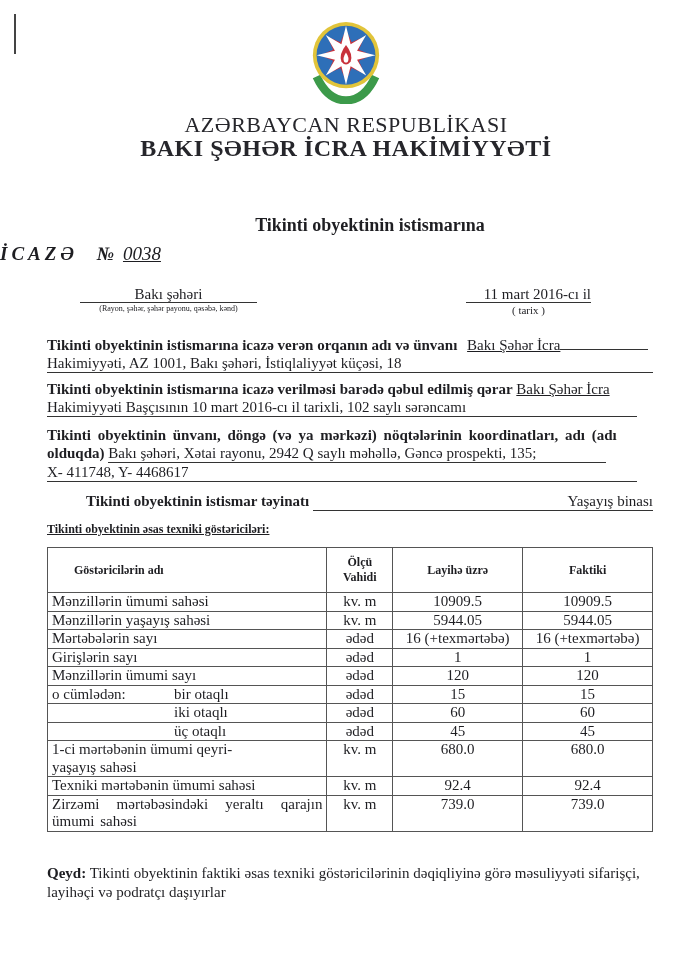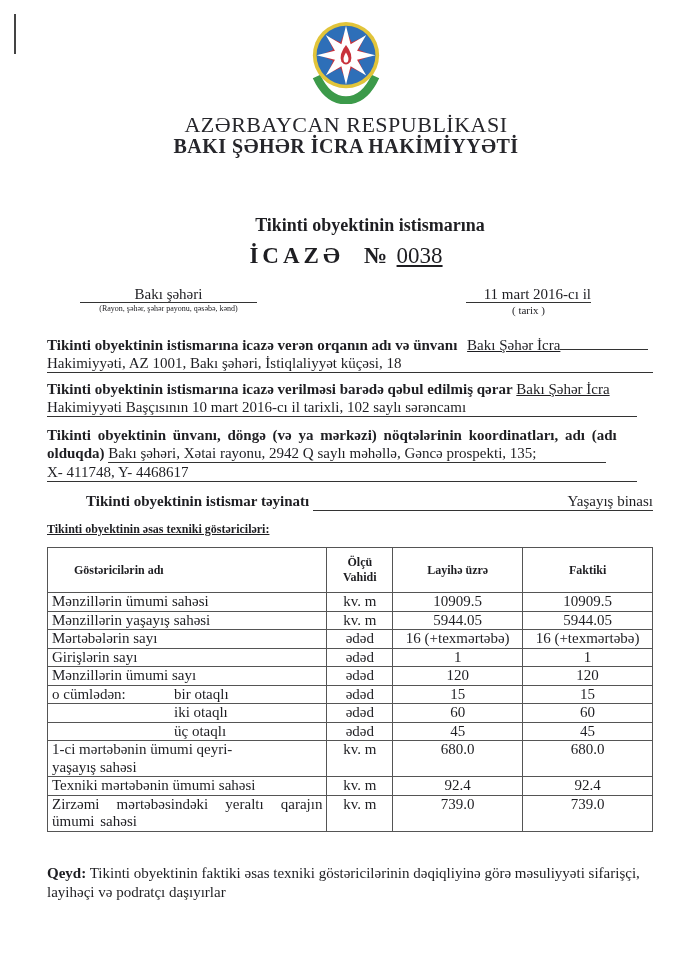--- a/index.html
+++ b/index.html
@@ -4,23 +4,23 @@
 <style>
   html, body { margin: 0; padding: 0; }
   body {
     width: 692px; height: 960px; background: #ffffff; position: relative; overflow: hidden;
     font-family: "Liberation Serif", "DejaVu Serif", serif; color: #1e1e22;
   }
   .abs { position: absolute; }
   .edge-line { left: 14px; top: 14px; width: 2px; height: 40px; background: #444; }
   .emblem { left: 300px; top: 12px; width: 92px; height: 92px; }
   .hdr1 { left: 0; width: 692px; top: 112px; text-align: center; font-size: 22px; letter-spacing: 0.5px; color: #26262b; }
-  .hdr2 { left: 0; width: 692px; top: 135px; text-align: center; font-size: 20px; font-weight: bold; letter-spacing: 0.5px; color: #26262b; }
+  .hdr2 { left: 0; width: 692px; top: 135px; text-align: center; font-size: 24px; font-weight: bold; letter-spacing: 0.5px; color: #26262b; }
   .title1 { left: 0; width: 692px; top: 215px; text-align: center; font-size: 18px; font-weight: bold; padding-left: 24px; }
-  .title2 { left: 0; width: 692px; top: 243px; text-align: center; font-size: 23px; font-weight: bold; letter-spacing: 4px; }
+  .title2 { left: 0; width: 692px; top: 243px; text-align: left; font-size: 19px; font-weight: bold; letter-spacing: 4px; font-style: italic; }
   .title2 .num { font-weight: normal; text-decoration: underline; letter-spacing: 0; }
   .city { left: 80px; top: 287px; width: 177px; text-align: center; font-size: 15px; border-bottom: 1px solid #333; line-height: 15px; }
   .city-cap { left: 80px; top: 304px; width: 177px; text-align: center; font-size: 8px; }
   .date { left: 466px; top: 287px; width: 125px; text-align: right; font-size: 15px; border-bottom: 1px solid #333; line-height: 15px; }
   .date-cap { left: 466px; top: 304px; width: 125px; text-align: center; font-size: 11px; }
   .para { left: 47px; width: 606px; font-size: 15px; line-height: 18px; }
   .para b { font-weight: bold; }
   .fill { text-decoration: underline; }
   .uline { display: inline-block; border-bottom: 1px solid #333; }
   .section { left: 47px; top: 522px; font-size: 12px; font-weight: bold; text-decoration: underline; }

